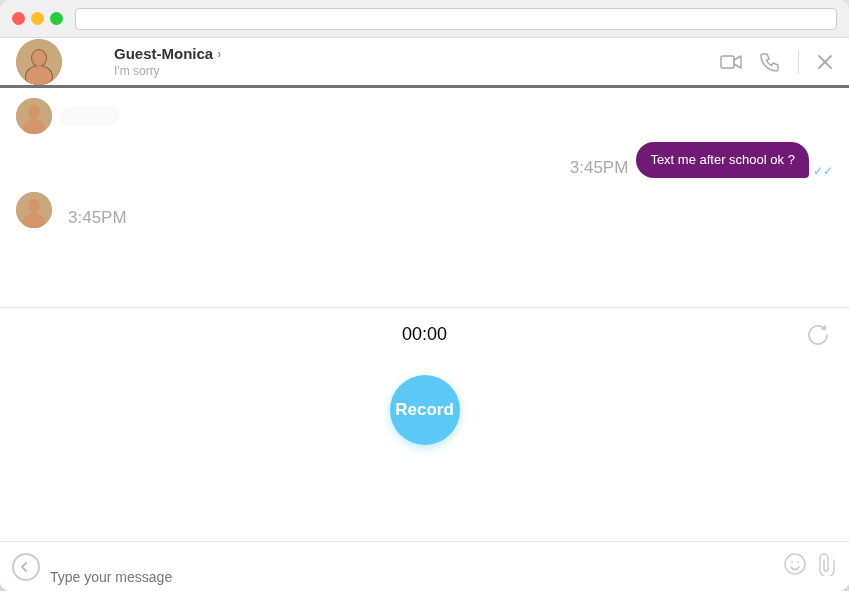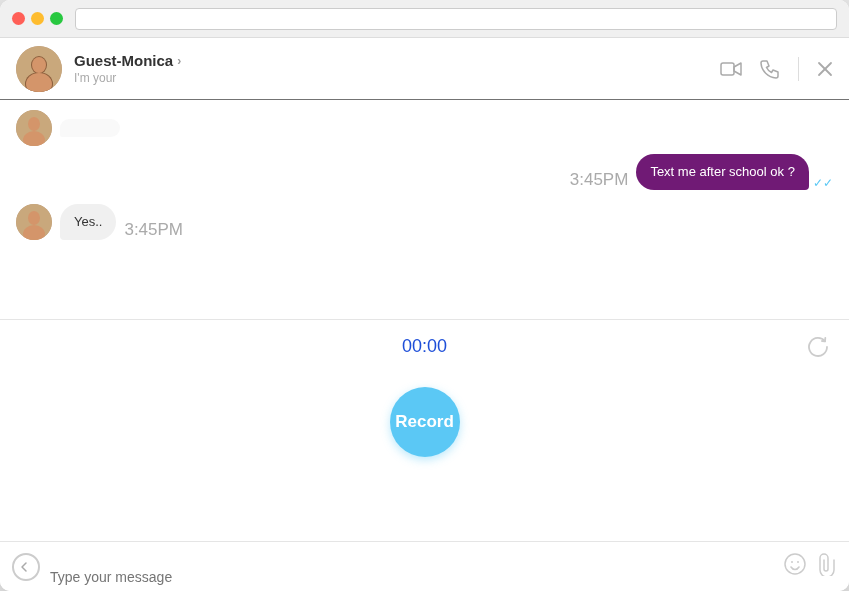--- a/index.html
+++ b/index.html
@@ -46,27 +46,28 @@
     .tl-green { background: #28c840; }
     .url-bar {
       flex: 1;
       height: 22px;
       background: #fff;
       border: 1px solid #ccc;
       border-radius: 4px;
     }
     
     .chat-header {
-      height: 62px;
-      background: #fff;
-      border-bottom: 1px solid #737373;
+      height: 50px;
+      background: #fff;
+      border-bottom: 3px solid #737373;
       display: flex;
       align-items: center;
       padding: 0 16px;
       flex-shrink: 0;
+      gap: 40px;
     }
     .avatar {
       width: 46px;
       height: 46px;
       border-radius: 50%;
       overflow: hidden;
       flex-shrink: 0;
       background: #c0a080;
       display: flex;
       align-items: center;
@@ -177,21 +178,21 @@
       flex: 1;
       display: flex;
       flex-direction: column;
       align-items: center;
       justify-content: flex-start;
       padding: 16px;
       position: relative;
     }
     .timer {
       font-size: 18px;
-      color: #1d4ed8;
+      color: #000000;
       font-weight: 500;
       margin-bottom: 30px;
       align-self: center;
     }
     .refresh-icon {
       position: absolute;
       right: 20px;
       top: 16px;
       color: #ccc;
       font-size: 20px;
@@ -284,21 +285,21 @@
         <ellipse cx="23" cy="38" rx="14" ry="12" fill="#8B5E3C"></ellipse>
         <ellipse cx="23" cy="19" rx="7" ry="8" fill="#d4956a"></ellipse>
         <ellipse cx="23" cy="38" rx="13" ry="11" fill="#d4956a"></ellipse>
       </svg>
     </div>
     <div class="header-info">
       <div class="header-name">
         <span>Guest-Monica</span>
         <span class="header-chevron">›</span>
       </div>
-      <div class="header-status">I'm your</div>
+      <div class="header-status">I'm sorry</div>
     </div>
     <div class="header-actions">
       <div class="header-icon">
         <svg width="22" height="16" viewBox="0 0 22 16" fill="none" xmlns="http://www.w3.org/2000/svg">
           <rect x="1" y="2" width="13" height="12" rx="2" stroke="#aaa" stroke-width="1.5" fill="none"></rect>
           <path d="M14 6l7-4v12l-7-4V6z" stroke="#aaa" stroke-width="1.5" fill="none" stroke-linejoin="round"></path>
         </svg>
       </div>
       <div class="header-icon">
         <svg width="20" height="20" viewBox="0 0 20 20" fill="none" xmlns="http://www.w3.org/2000/svg">
@@ -339,23 +340,20 @@
       </div>
 
       <div class="message-row">
         <div class="msg-avatar">
           <svg viewBox="0 0 36 36" xmlns="http://www.w3.org/2000/svg">
             <circle cx="18" cy="18" r="18" fill="#c9a87c"></circle>
             <ellipse cx="18" cy="14" rx="6" ry="7" fill="#d4956a"></ellipse>
             <ellipse cx="18" cy="30" rx="11" ry="9" fill="#d4956a"></ellipse>
           </svg>
         </div>
-        <div class="bubble incoming">
-          <span>Yes..</span>
-        </div>
         <span class="msg-time">3:45PM</span>
       </div>
 
     </div>
 
     <div class="voice-section">
       <div class="timer">00:00</div>
       <div class="refresh-icon">
         <svg width="22" height="22" viewBox="0 0 22 22" fill="none" xmlns="http://www.w3.org/2000/svg">
           <path d="M20 11a9 9 0 11-2-5.7" stroke="#ccc" stroke-width="1.8" fill="none" stroke-linecap="round"></path>

